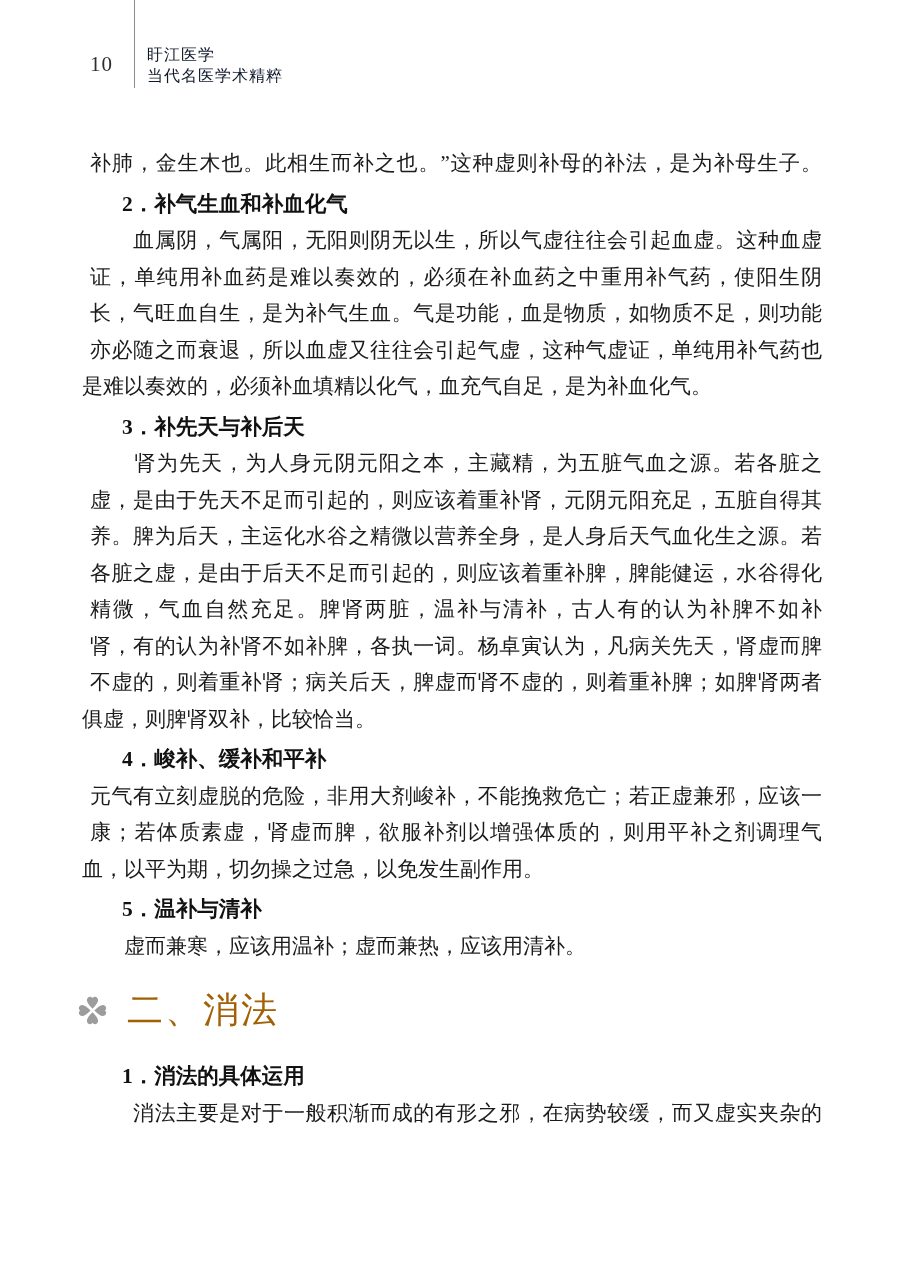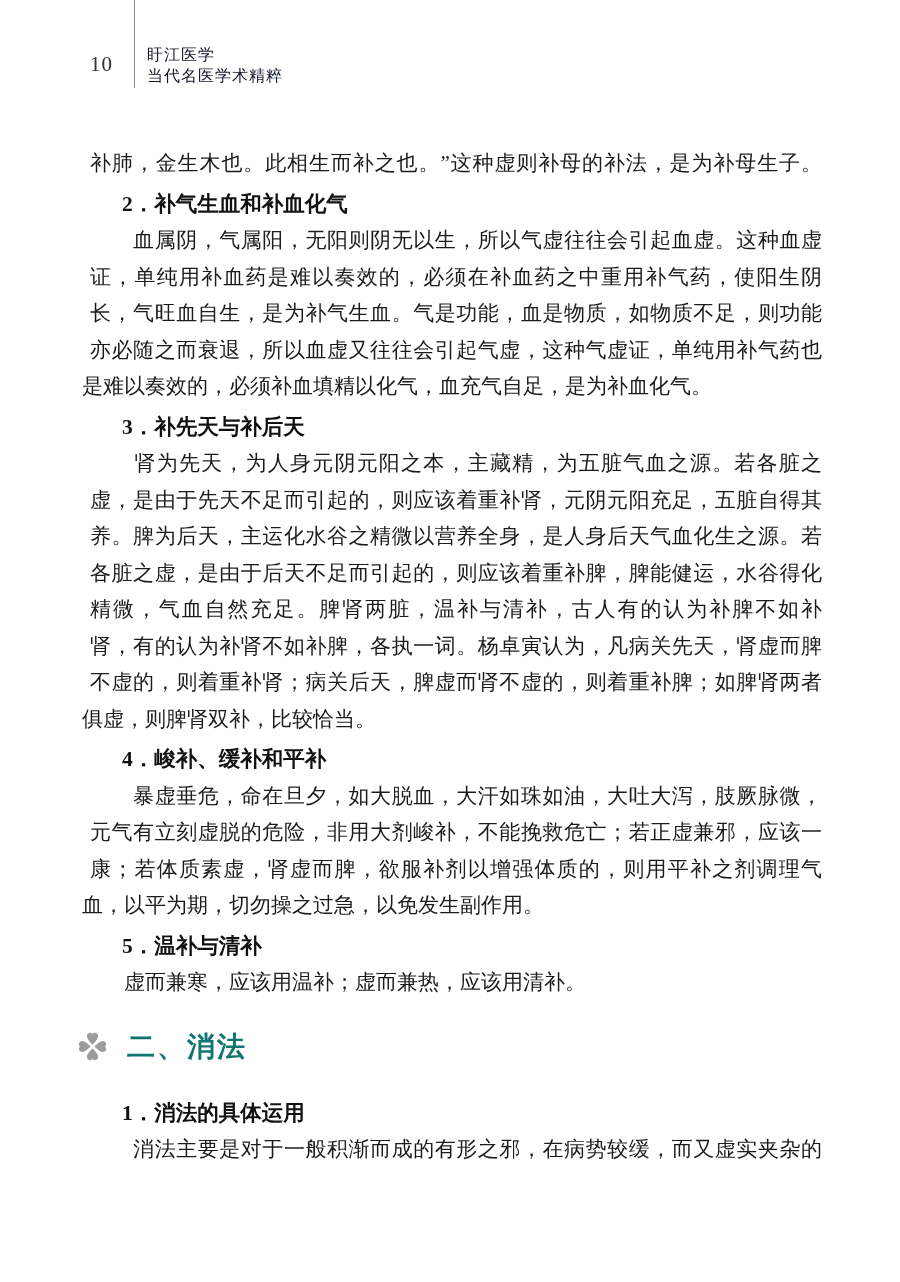--- a/index.html
+++ b/index.html
@@ -34,21 +34,21 @@
   .sub-heading {
     font-size: 21.5px; font-weight: bold; color: #111111;
     line-height: 36.5px; margin-top: 4px; padding-left: 40px;
   }
   .sub-heading.large-gap { margin-top: 28px; }
   .section-heading {
     display: flex; align-items: center; gap: 19px;
     margin-top: 26px; height: 40px;
   }
   .section-title {
-    font-size: 28px; font-weight: bold; color: #0f766e; letter-spacing: 2px;
+    font-size: 36px; font-weight: normal; color: #a16207; letter-spacing: 2px;
   }
   .clover { flex: none; margin-left: -5px; display: block; }
 </style>
 </head>
 <body>
 
 <div class="page">
 
   <header class="page-header">
     <div class="page-num">10</div>
@@ -77,21 +77,20 @@
         <div class="line fill">虚，是由于先天不足而引起的，则应该着重补肾，元阴元阳充足，五脏自得其</div>
         <div class="line fill">养。脾为后天，主运化水谷之精微以营养全身，是人身后天气血化生之源。若</div>
         <div class="line fill">各脏之虚，是由于后天不足而引起的，则应该着重补脾，脾能健运，水谷得化</div>
         <div class="line fill">精微，气血自然充足。脾肾两脏，温补与清补，古人有的认为补脾不如补</div>
         <div class="line fill">肾，有的认为补肾不如补脾，各执一词。杨卓寅认为，凡病关先天，肾虚而脾</div>
         <div class="line fill">不虚的，则着重补肾；病关后天，脾虚而肾不虚的，则着重补脾；如脾肾两者</div>
         <div class="line">俱虚，则脾肾双补，比较恰当。</div>
       </div>
       <div class="sub-heading">4．峻补、缓补和平补</div>
       <div class="para">
-        <div class="line fill">　　暴虚垂危，命在旦夕，如大脱血，大汗如珠如油，大吐大泻，肢厥脉微，</div>
         <div class="line fill">元气有立刻虚脱的危险，非用大剂峻补，不能挽救危亡；若正虚兼邪，应该一</div>
         <div class="line fill">康；若体质素虚，肾虚而脾，欲服补剂以增强体质的，则用平补之剂调理气</div>
         <div class="line">血，以平为期，切勿操之过急，以免发生副作用。</div>
       </div>
       <div class="sub-heading">5．温补与清补</div>
       <div class="para">
         <div class="line">　　虚而兼寒，应该用温补；虚而兼热，应该用清补。</div>
       </div>
       <div class="section-heading">
         <svg class="clover" viewBox="0 0 100 100" width="31" height="31" aria-hidden="true">

